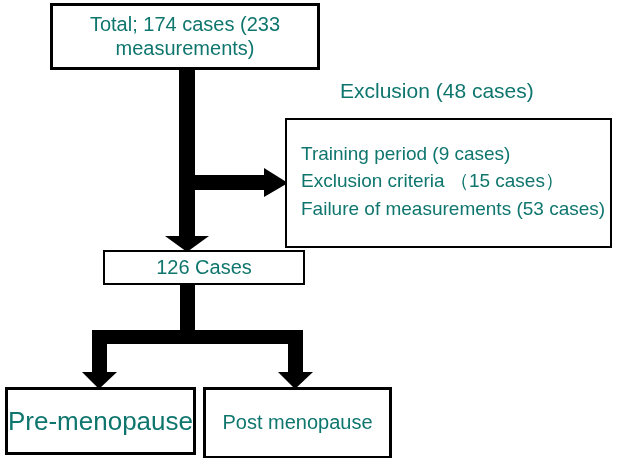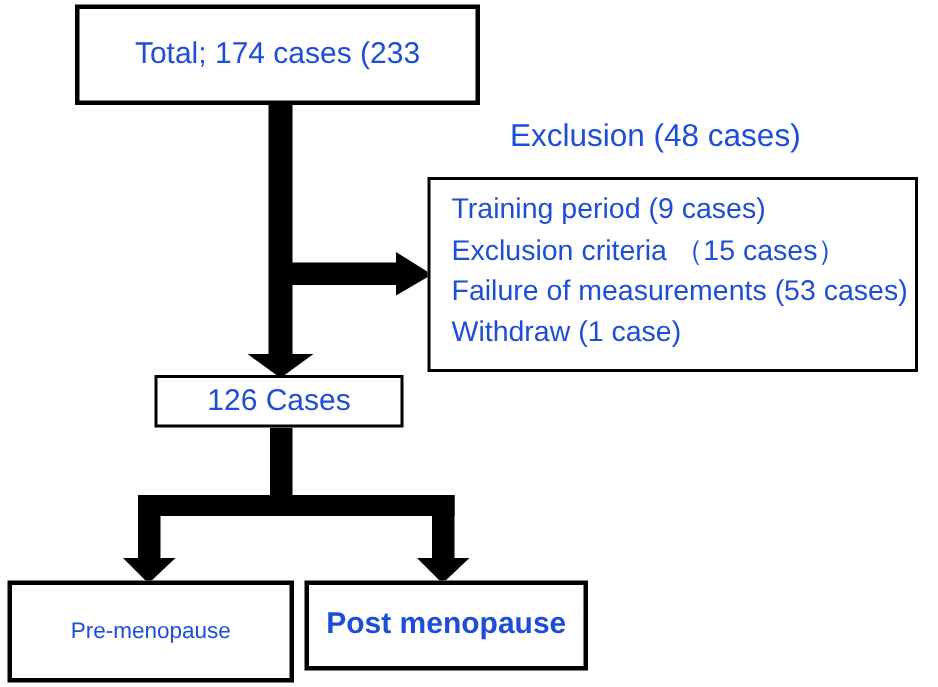--- a/index.html
+++ b/index.html
@@ -7,21 +7,21 @@
     padding: 0;
     background: #ffffff;
   }
   #stage {
     position: relative;
     width: 625px;
     height: 458px;
     background: #ffffff;
     overflow: hidden;
     font-family: "Liberation Sans", sans-serif;
-    color: #1d4ed8;
+    color: #0f766e;
   }
   .flow-svg {
     position: absolute;
     left: 0;
     top: 0;
     width: 625px;
     height: 458px;
   }
   .node-box {
     position: absolute;
@@ -82,38 +82,37 @@
   }
   #box-exclusion-list {
     left: 285px;
     top: 118px;
     width: 327px;
     height: 130px;
   }
   #box-126 {
     left: 103px;
     top: 250px;
-    width: 166px;
+    width: 202px;
     height: 35px;
     font-size: 20px;
   }
   #box-pre {
     left: 5px;
     top: 387px;
     width: 191px;
     height: 68px;
-    font-size: 15px;
+    font-size: 26px;
   }
   #box-post {
     left: 203px;
     top: 387px;
     width: 189px;
-    height: 60px;
+    height: 72px;
     font-size: 20px;
-    font-weight: bold;
   }
 </style>
 </head>
 <body>
 
 <div id="stage">
 
   <svg class="flow-svg" viewBox="0 0 625 458" aria-hidden="true">
 
     <g fill="#000000">
@@ -131,29 +130,29 @@
       <rect x="92" y="330" width="211" height="14"></rect>
       <rect x="92" y="330" width="15" height="46"></rect>
       <rect x="288" y="330" width="15" height="46"></rect>
       <polygon points="82,372 117,372 99,389"></polygon>
       <polygon points="278,372 313,372 295,389"></polygon>
     </g>
   </svg>
 
   <div class="node-box" id="box-total">
     <span class="node-line">Total; 174 cases (233</span>
+    <span class="node-line">measurements)</span>
   </div>
 
   <div class="free-label" id="label-exclusion">Exclusion (48 cases)</div>
 
   <div class="list-box" id="box-exclusion-list">
     <span class="list-line">Training period (9 cases)</span>
     <span class="list-line">Exclusion criteria （15 cases）</span>
     <span class="list-line">Failure of measurements (53 cases)</span>
-    <span class="list-line">Withdraw (1 case)</span>
   </div>
 
   <div class="node-box thin" id="box-126">
     <span class="node-line">126 Cases</span>
   </div>
 
   <div class="node-box" id="box-pre">
     <span class="node-line">Pre-menopause</span>
   </div>
 

